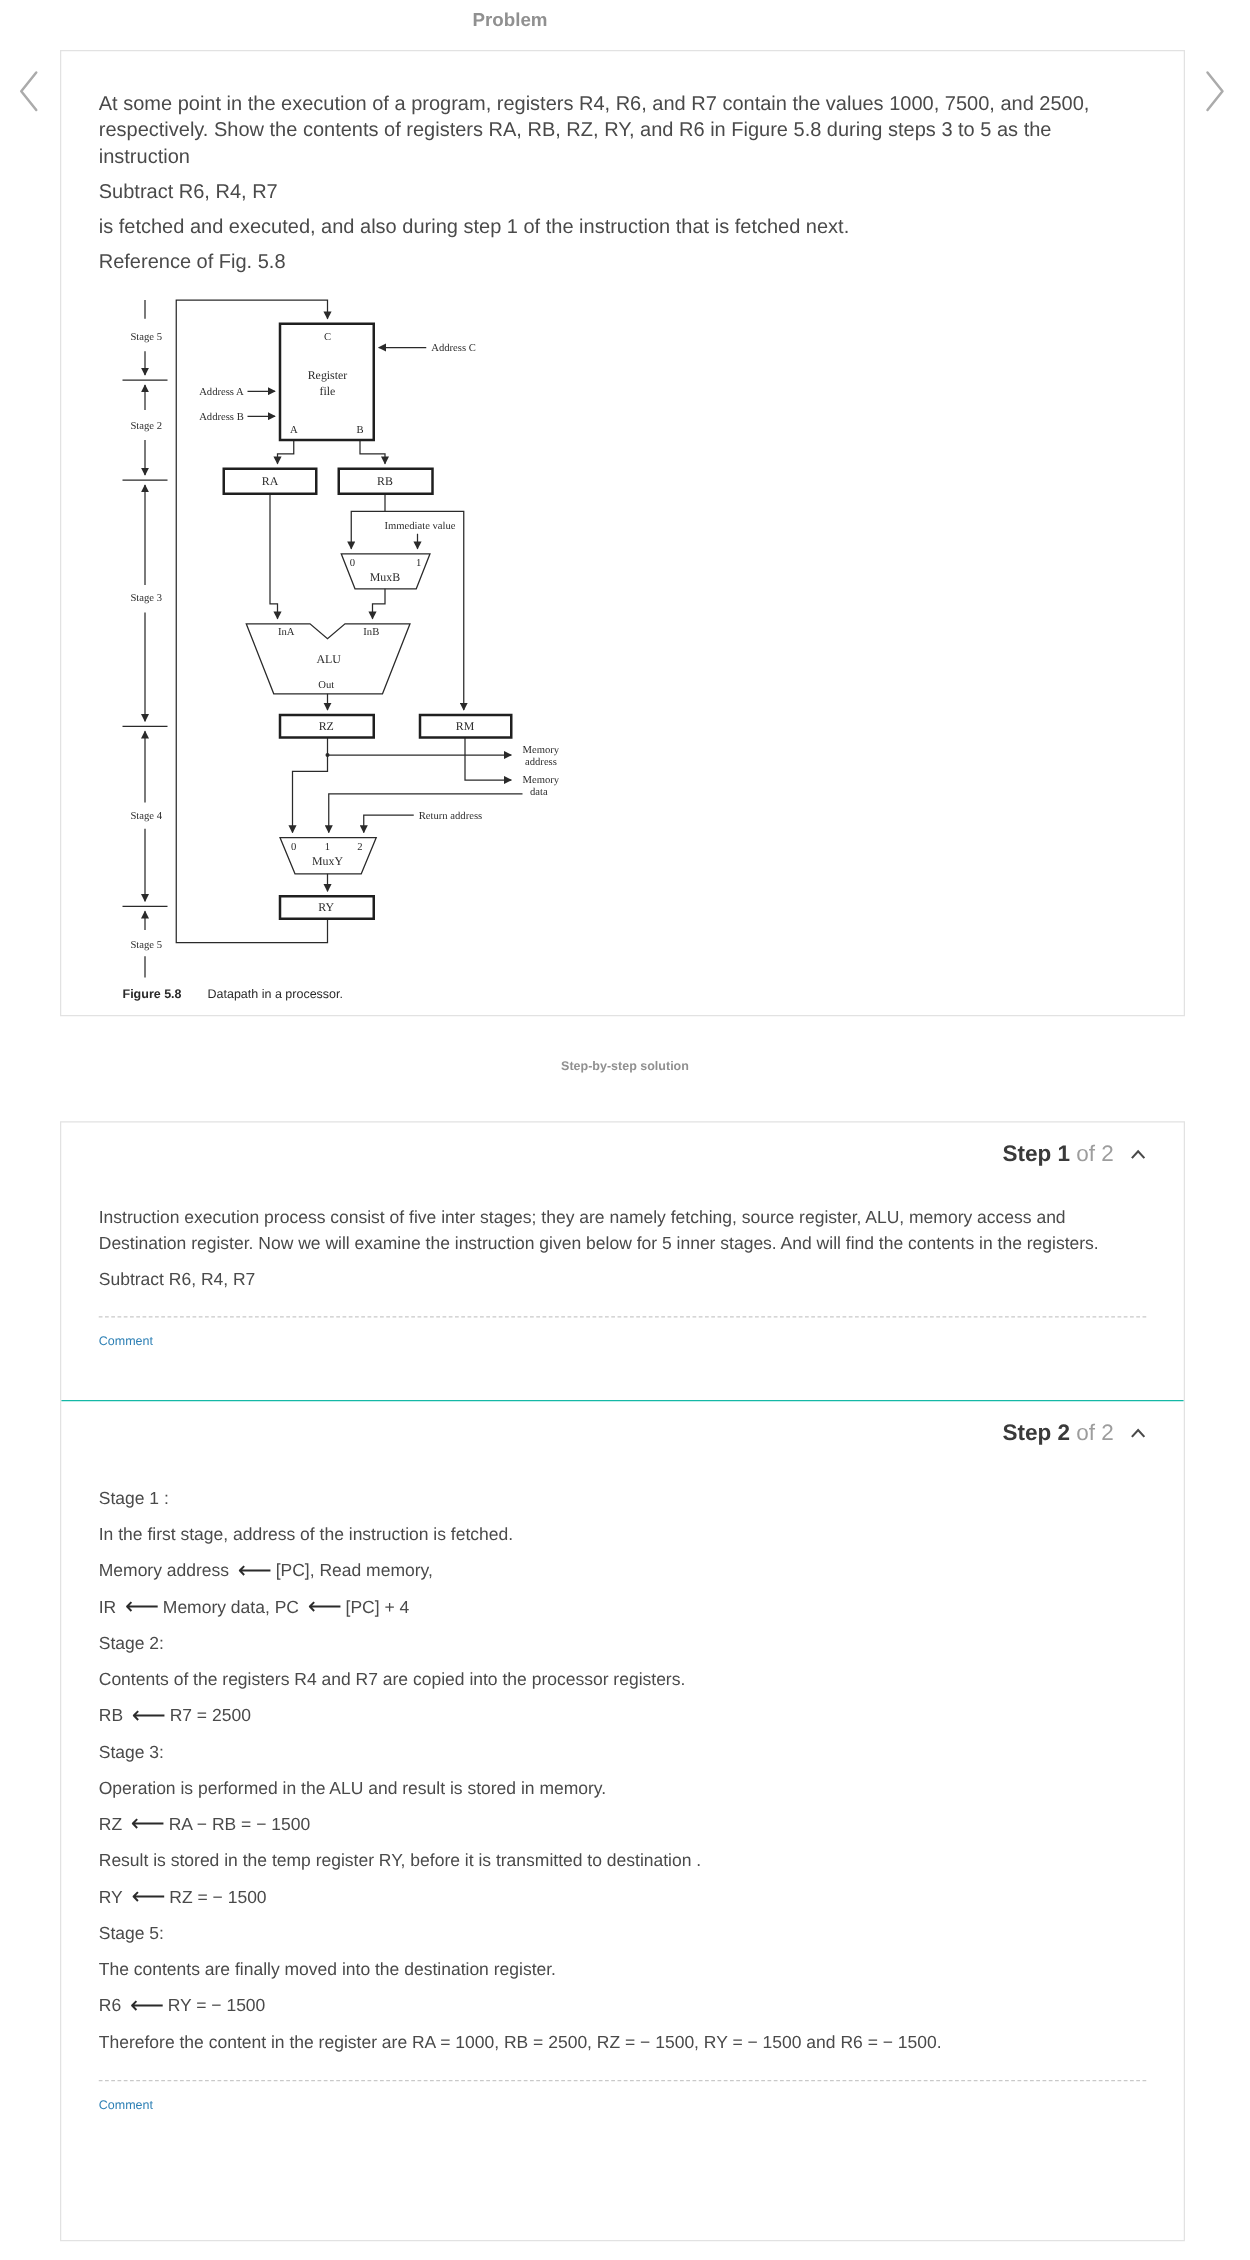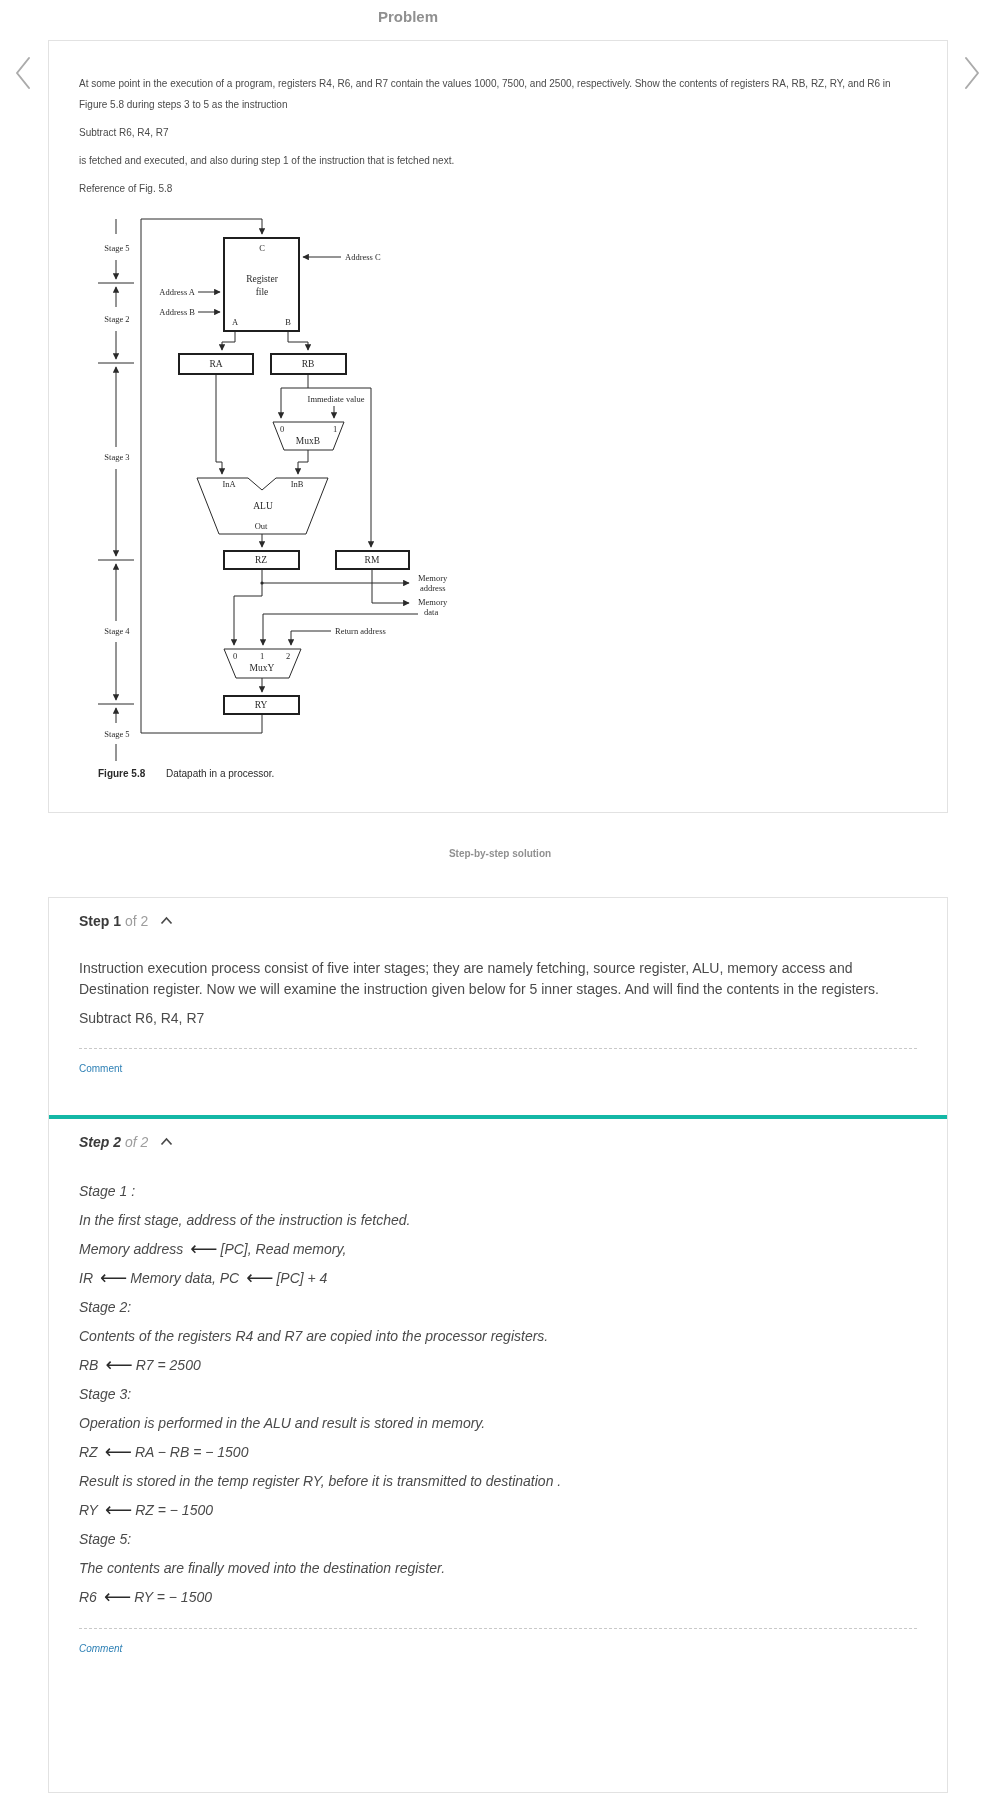--- a/index.html
+++ b/index.html
@@ -5,28 +5,28 @@
   html,body{margin:0;padding:0;background:#ffffff;}
   .page{position:relative;width:1000px;height:1808px;background:#fff;
         font-family:"Liberation Sans","DejaVu Sans",sans-serif;color:#4a4a4a;}
   .top-heading{position:absolute;top:8px;left:0;width:816px;text-align:center;
         font-size:15px;font-weight:bold;color:#909090;}
   .nav-arrow{position:absolute;cursor:pointer;background:none;border:none;padding:0;}
   .nav-prev{left:13px;top:55px;}
   .nav-next{left:962px;top:55px;}
   .card{position:absolute;left:48px;width:900px;background:#fff;border:1px solid #e2e2e2;box-sizing:border-box;}
   .problem-card{top:40px;height:773px;padding:32px 30px 0 30px;overflow:hidden;}
-  .problem-card p{margin:0 0 7px 0;font-size:10px;line-height:21px;color:#4a4a4a;}
+  .problem-card p{margin:0 0 7px 0;font-size:16px;line-height:21px;color:#4a4a4a;}
   .figure-wrap{margin:12px 0 0 12px;}
   .sol-heading{position:absolute;top:848px;left:0;width:1000px;text-align:center;
         font-size:10px;font-weight:bold;color:#909090;}
   .steps-card{top:897px;height:896px;overflow:hidden;}
   .step-section{padding:0 30px;}
-  .step-section.second{border-top:4px solid #14b8a6;font-style:italic;}
-  .step-header{margin:15px 0 0 0;text-align:left;font-size:14px;color:#9d9d9d;}
+  .step-section.second{border-top:1px solid #14b8a6;}
+  .step-header{margin:15px 0 0 0;text-align:right;font-size:18px;color:#9d9d9d;}
   .step-header .step-title{font-weight:bold;color:#3a3a3a;}
   .caret-btn{background:none;border:none;padding:0;margin-left:8px;cursor:pointer;vertical-align:1px;}
   .step-body p{margin:0 0 8px 0;font-size:14px;line-height:21px;color:#4a4a4a;}
   .s1-first{margin-top:29px !important;}
   .s2-first{margin-top:31px !important;}
   .s1-sub{margin-top:2px !important;}
   .eq .arw{font-size:19px;color:#2b2b2b;margin:0 3px 0 7px;vertical-align:-1px;line-height:0;}
   .divider{border:none;border-top:1px dashed #c9c9c9;margin:19px 0 0 0;}
   .divider.d2{margin-top:20px;}
   .comment-link{display:inline-block;margin-top:14px;font-size:10px;color:#2e80b5;text-decoration:none;cursor:pointer;}
@@ -214,20 +214,21 @@
         <p>Contents of the registers R4 and R7 are copied into the processor registers.</p>
         <p class="eq"><span>RB</span><span class="arw">⟵</span><span>R7 = 2500</span></p>
         <p>Stage 3:</p>
         <p>Operation is performed in the ALU and result is stored in memory.</p>
         <p class="eq"><span>RZ</span><span class="arw">⟵</span><span>RA − RB =  − 1500</span></p>
         <p> Result is stored in the temp register RY, before it is transmitted to destination .</p>
         <p class="eq"><span>RY</span><span class="arw">⟵</span><span>RZ =  − 1500</span></p>
         <p>Stage 5:</p>
         <p>The contents are finally moved into the destination register.</p>
         <p class="eq"><span>R6</span><span class="arw">⟵</span><span>RY =  − 1500</span></p>
+        <p>Therefore the content in the register are RA = 1000, RB = 2500, RZ =  − 1500, RY =  − 1500 and R6 =  − 1500.</p>
       </div>
       <hr class="divider d2">
       <a class="comment-link">Comment</a>
       <div style="height:35px"></div>
     </section>
   </div>
 
 </div>
 
 </body></html>

